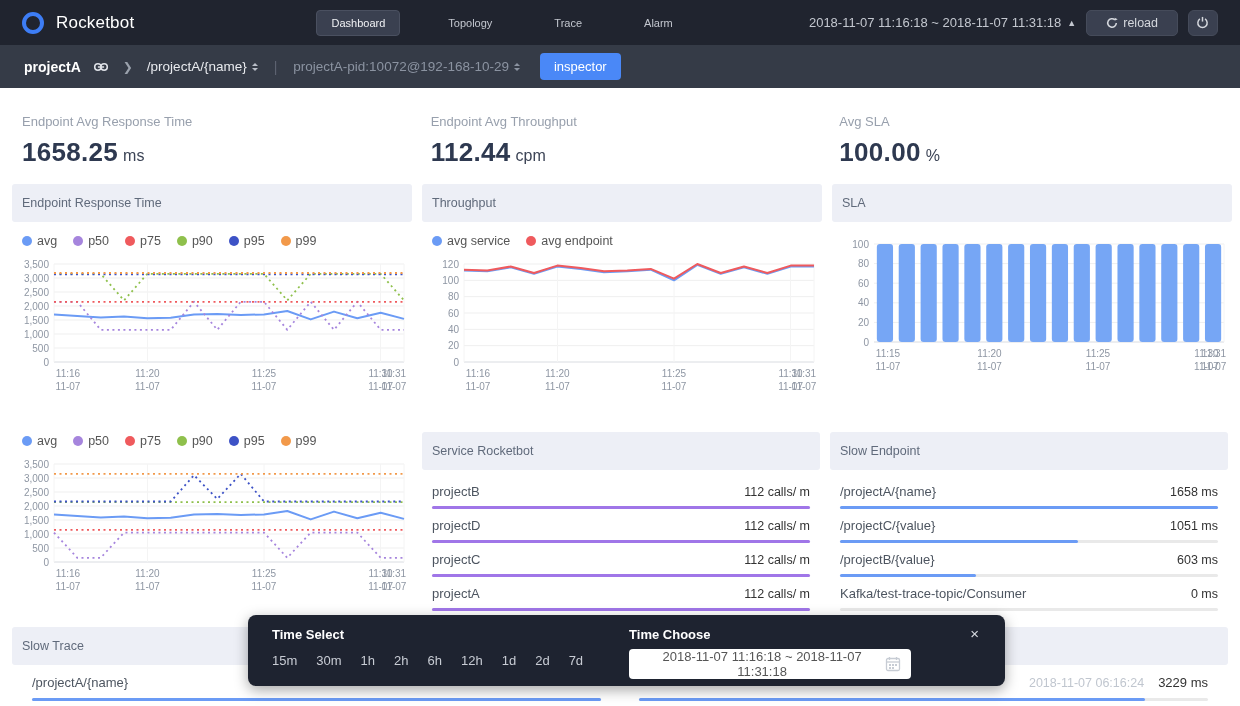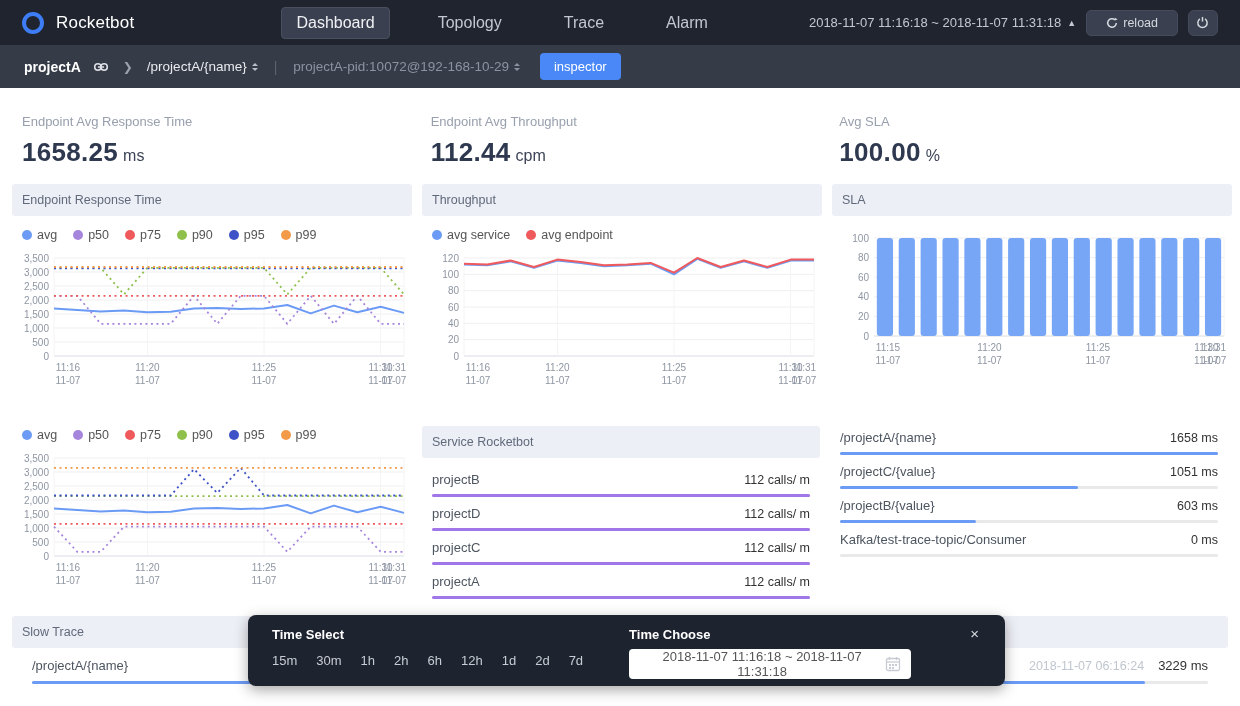--- a/index.html
+++ b/index.html
@@ -4,21 +4,21 @@
 <style>
   * { box-sizing: border-box; margin: 0; padding: 0; }
   html,body { width:1240px; height:706px; overflow:hidden; }
   body { font-family:"Liberation Sans", sans-serif; background:#fff; position:relative; }
 
   
   .navbar { height:45px; background:#20242f; display:flex; align-items:center; padding:0 22px; color:#dfe2e8; }
   .logo { width:22px; height:22px; border:4px solid #3d7df5; border-radius:50%; display:inline-block; }
   .brand { color:#fff; font-size:17px; margin-left:12px; letter-spacing:.2px; }
   .tabs { display:flex; align-items:center; gap:34px; margin:0 auto; padding-left:60px; }
-  .tab { font-size:16px; color:#c3c7cf; cursor:pointer; padding:6px 14px; border-radius:4px; }
+  .tab { font-size:11px; color:#c3c7cf; cursor:pointer; padding:6px 14px; border-radius:4px; }
   .tab.active { background:#3a4050; border:1px solid #4a5060; color:#f0f1f4; }
   .nav-right { display:flex; align-items:center; gap:10px; }
   .time-range { font-size:13px; color:#c3c7cf; cursor:pointer; }
   .caret { font-size:9px; color:#c3c7cf; margin-left:-4px; cursor:pointer; }
   .pill-btn { background:#3a4050; border:1px solid #454b5a; color:#d5d8de; font-size:12.5px;
               border-radius:5px; padding:5px 19px; display:flex; align-items:center; gap:5px; cursor:pointer;
               font-family:"Liberation Sans", sans-serif; }
   .icon-btn { width:30px; height:26px; justify-content:center; padding:0; border-radius:6px; }
 
   
@@ -40,21 +40,21 @@
                    border-radius:4px; margin-left:10px; cursor:pointer; font-family:"Liberation Sans", sans-serif; }
 
   
   main { padding:12px 12px 0; }
   .grid3 { display:grid; grid-template-columns:1fr 1fr 1fr; gap:10px; }
   .metric { padding:14px 10px 6px; }
   .metric-label { font-size:13px; color:#98a0ad; }
   .metric-value { margin-top:8px; color:#2e3950; }
   .metric-value b { font-size:26px; font-weight:600; letter-spacing:.3px; }
   .metric-value span { font-size:16px; color:#3c4456; margin-left:5px; }
-  .panel-hd { background:#edeff6; border-radius:3px; height:32px; display:flex; align-items:center;
+  .panel-hd { background:#edeff6; border-radius:3px; height:38px; display:flex; align-items:center;
               padding:0 10px; font-size:12.5px; color:#606a7b; margin-top:10px; }
   .legend { display:flex; align-items:center; gap:16px; padding:10px 10px 2px; height:30px; }
   .leg-item { display:flex; align-items:center; gap:5px; font-size:12.5px; color:#555; }
   .leg-dot { width:10px; height:10px; border-radius:50%; display:inline-block; }
   .chart-box { padding:4px 2px 0; }
   .chart-box.no-legend { padding-top:14px; }
 
   
   .rank-list { padding:2px 10px 0; }
   .rank-row { margin-top:9px; }
@@ -440,20 +440,21 @@
          <span class="rank-name">projectA</span>
          <span class="rank-val">112 calls/ m</span>
        </div>
        <div class="rank-bar">
               <i style="width: 100%; background: rgb(160, 118, 232);"></i>
             </div>
           </div>
         </div>
     </div>
     <div>
+      <div class="panel-hd">Slow Endpoint</div>
       <div class="rank-list" id="slow-ep-list">
           <div class="rank-row">
             <div class="rank-line">
          <span class="rank-name">/projectA/{name}</span>
          <span class="rank-val">1658 ms</span>
        </div>
        <div class="rank-bar">
               <i style="width: 100%; background: rgb(107, 155, 245);"></i>
             </div>
           </div>

